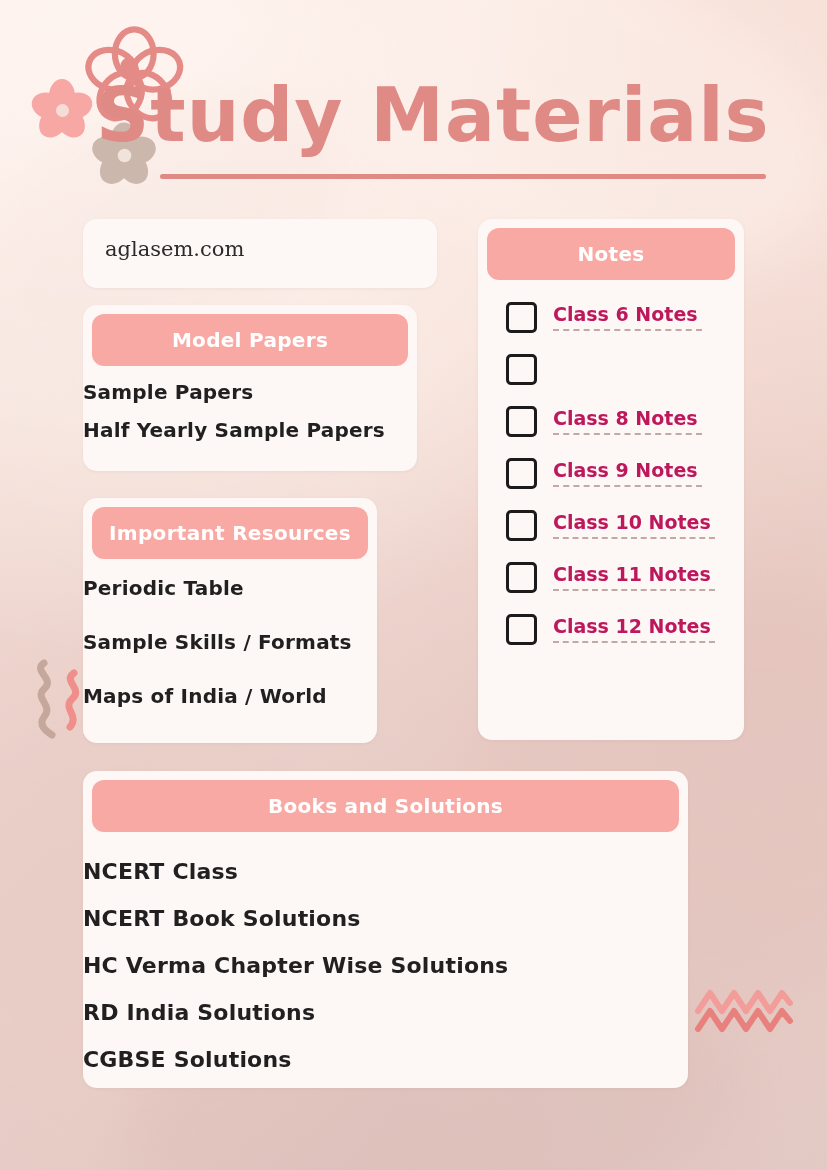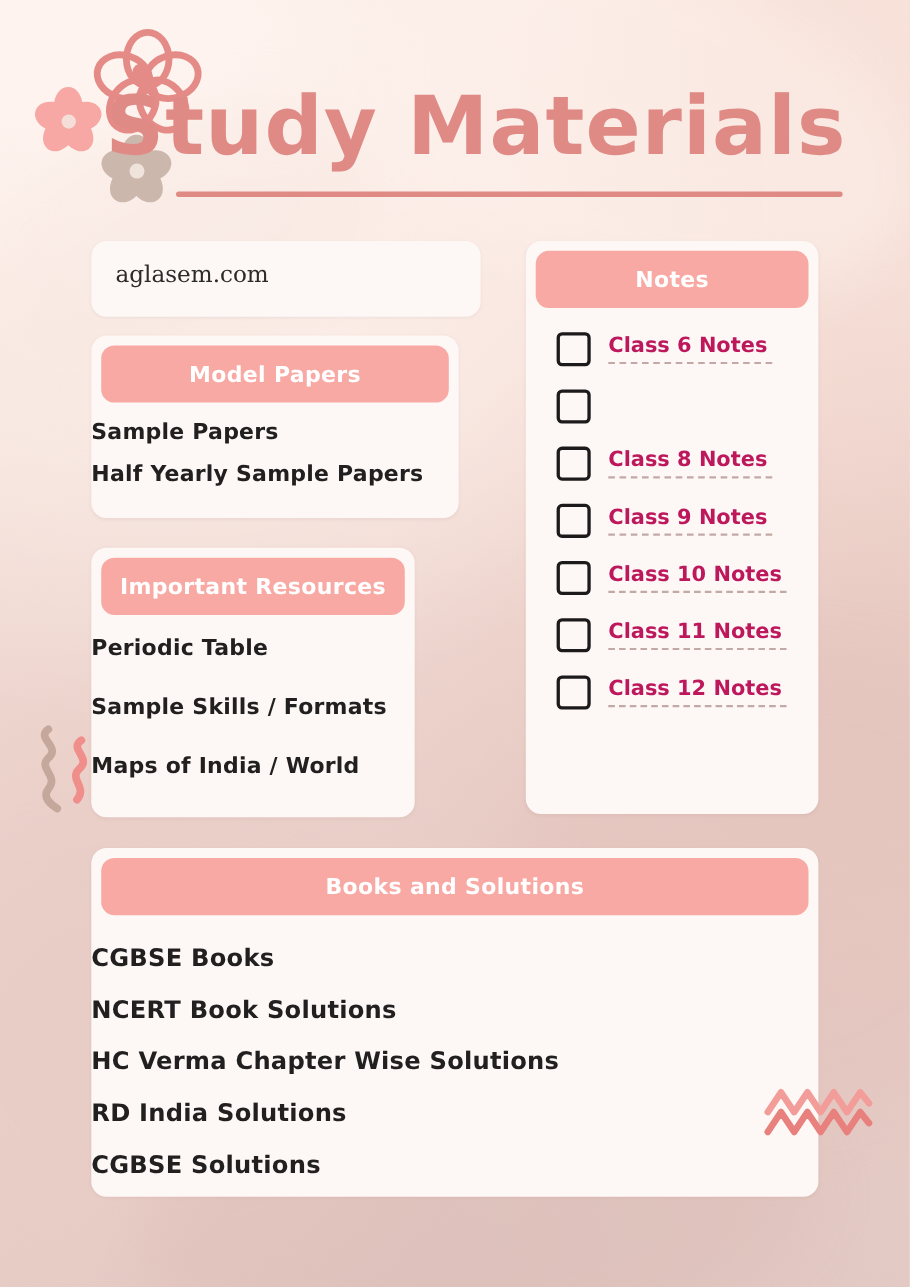--- a/index.html
+++ b/index.html
@@ -178,21 +178,21 @@
   }
   .note-rule {
     position: absolute;
     left: 0; right: -4px;
     bottom: 0;
     height: 0;
     border-bottom: 2px dashed #c2a9a5;
   }
 
   
-  #card-books { left: 83px; top: 771px; width: 661px; height: 317px; }
+  #card-books { left: 83px; top: 771px; width: 605px; height: 317px; }
   #card-books .card-body { top: 88px; }
   #card-books .entry { font-size: 22px; margin-bottom: 22px; }
 
   
   #squiggle { position: absolute; left: 30px; top: 655px; }
   #zigzag { position: absolute; left: 694px; top: 985px; }
 </style>
 </head>
 <body>
 
@@ -313,21 +313,21 @@
           <div class="note-rule"></div>
         </div>
       </div>
 
     </div>
   </div>
 
   <div class="card" id="card-books">
     <div class="card-header">Books and Solutions</div>
     <div class="card-body">
-      <div class="entry">CGBSE Books</div>
+      <div class="entry">NCERT Class</div>
       <div class="entry">NCERT Book Solutions</div>
       <div class="entry">HC Verma Chapter Wise Solutions</div>
       <div class="entry">RD India Solutions</div>
       <div class="entry">CGBSE Solutions</div>
     </div>
   </div>
 
   <svg id="squiggle" width="80" height="90" viewBox="0 0 80 90">
     <path d="M14 8 C 2 16, 26 24, 14 34 C 4 44, 24 50, 14 62 C 8 70, 16 76, 22 80" stroke="#c5a79c" stroke-width="7" fill="none" stroke-linecap="round"></path>
     <path d="M44 18 C 32 26, 54 34, 42 44 C 32 54, 50 60, 40 72" stroke="#ef8e8a" stroke-width="7" fill="none" stroke-linecap="round"></path>

